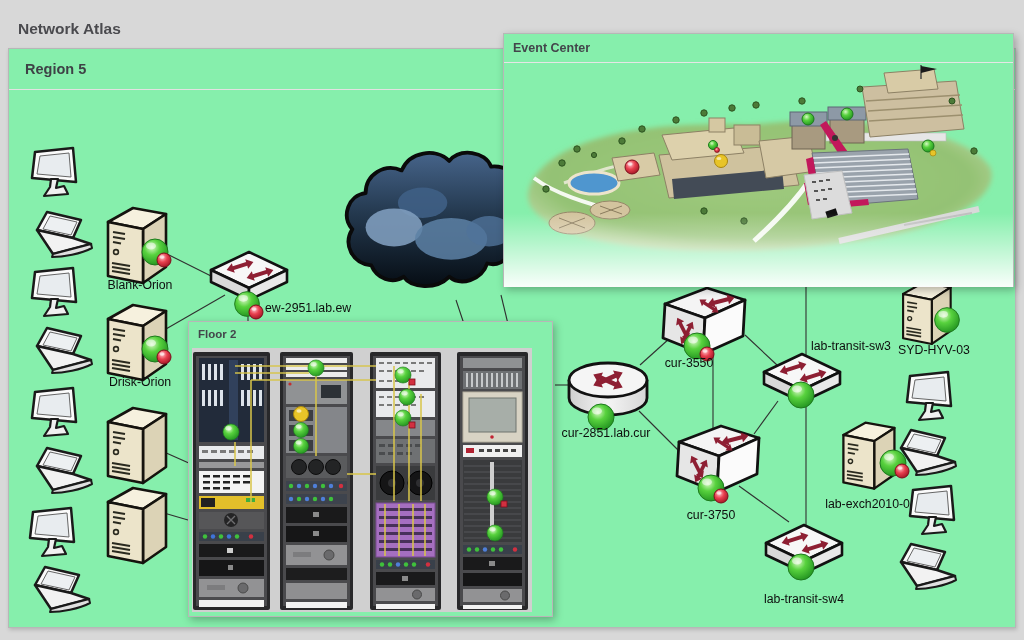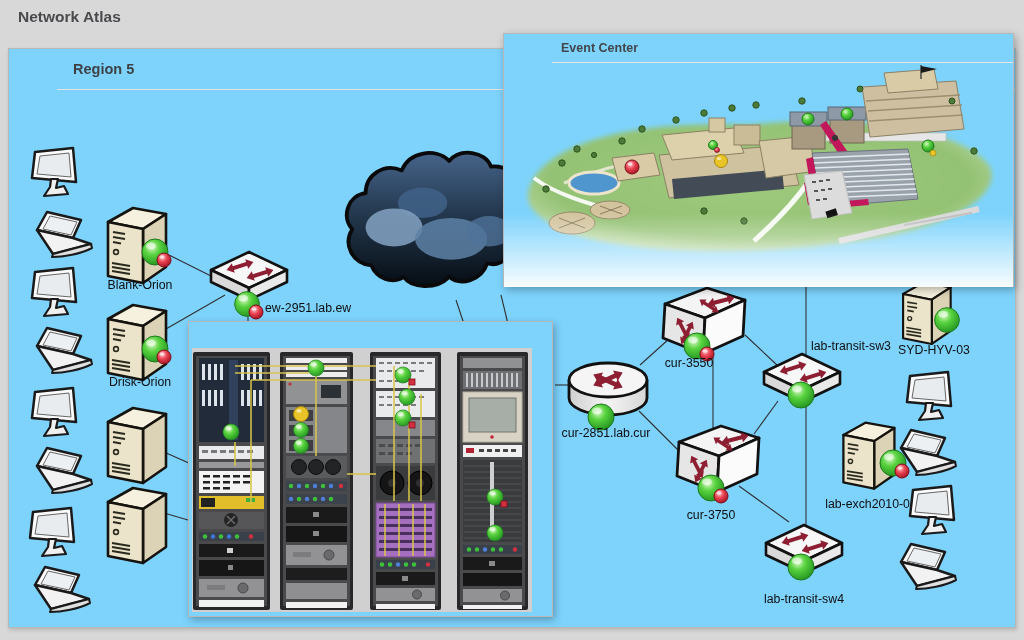--- a/index.html
+++ b/index.html
@@ -1,23 +1,23 @@
 <!DOCTYPE html>
 <html><head>
 <meta charset="utf-8">
 <style>
   html,body{margin:0;padding:0;}
   body{
     width:1024px;height:640px;position:relative;overflow:hidden;
     background:#d8d8d8;font-family:"Liberation Sans",sans-serif;
   }
   .page-title{
-    position:absolute;left:18px;top:8px;font-size:15.5px;font-weight:bold;color:#4a4a4e;
+    position:absolute;left:18px;top:20px;font-size:15.5px;font-weight:bold;color:#4a4a4e;
   }
-  .window{position:absolute;background:#7dd3fc;border:1px solid #b7b7b7;box-sizing:border-box;padding-left:48px;}
+  .window{position:absolute;background:#86efac;border:1px solid #b7b7b7;box-sizing:border-box;}
   #region1{left:8px;top:48px;width:1008px;height:580px;box-shadow:1px 2px 4px rgba(0,0,0,.16);z-index:1;}
   #region1 .hdr{height:40px;line-height:40px;padding-left:16px;font-size:14.5px;font-weight:bold;color:#3e4246;border-bottom:1px solid #e2e2e2;}
   #eventcenter{left:503px;top:33px;width:511px;height:254px;box-shadow:2px 3px 8px rgba(0,0,0,.28);z-index:30;}
   #eventcenter .hdr{height:28px;line-height:29px;padding-left:9px;font-size:12.5px;font-weight:bold;color:#43464b;border-bottom:1px solid #e6e6e6;}
   #floor2{left:188px;top:321px;width:365px;height:296px;box-shadow:2px 3px 8px rgba(0,0,0,.28);z-index:20;}
   #floor2 .hdr{height:23px;line-height:24px;padding-left:9px;font-size:11.5px;font-weight:bold;color:#43464b;}
   .mapsvg{position:absolute;left:0;top:41px;}
   .ecsvg{position:absolute;left:0;top:29px;}
   .f2svg{position:absolute;left:0;top:24px;}
   svg text{font-family:"Liberation Sans",sans-serif;font-size:12.3px;fill:#0d0d0d;}
@@ -288,20 +288,23 @@
     <g>
         <use href="#monitor" x="898" y="396"></use>
       </g>
     <g>
         <use href="#laptop" x="888" y="452"></use>
       </g>
   </svg>
 </div>
 
 <div class="window" id="floor2">
+  <div class="hdr">
+    <span>Floor 2</span>
+  </div>
   <svg class="f2svg" width="363" height="270" viewBox="0 0 363 270">
     <rect x="3" y="2" width="340" height="264" fill="#d0d0d0"></rect>
 
     <g>
       <rect x="4" y="6" width="77" height="258" fill="#28282a" rx="2"></rect>
         <rect x="7" y="10" width="71" height="250" fill="#4a4a4d"></rect>
       <rect x="10" y="12" width="65" height="84" fill="#222b3a"></rect>
       <rect x="40" y="14" width="9" height="80" fill="#31415c"></rect>
       <g fill="#dde3ea">
         <rect x="13" y="18" width="3" height="16"></rect>

